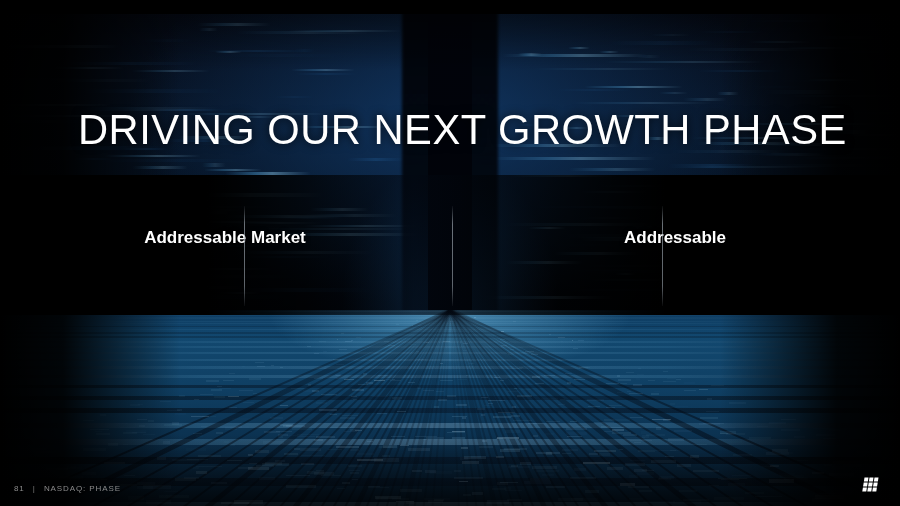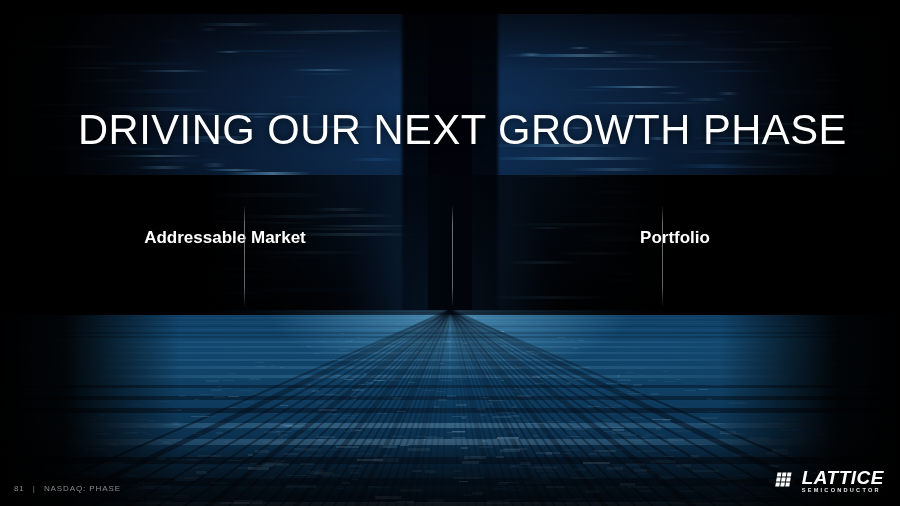--- a/index.html
+++ b/index.html
@@ -952,21 +952,21 @@
 
   <div class="content">
 
     <div class="title">DRIVING OUR NEXT GROWTH PHASE</div>
 
     <div class="columns">
       <div class="col">
         <span class="c2">Addressable Market</span>
       </div>
       <div class="col">
-        <span class="c2">Portfolio</span>
+        <span class="c2">Addressable</span>
       </div>
 
       <div class="divider" style="left:244px"></div>
       <div class="divider" style="left:452px"></div>
       <div class="divider" style="left:662px"></div>
     </div>
 
     <div class="footer-note">
       <span>81</span>
       <span class="sep">|</span>
@@ -980,20 +980,16 @@
           <rect x="7.6" y="0.6" width="4.0" height="4.0" transform="skewX(-9)"></rect>
           <rect x="12.6" y="0.6" width="4.0" height="4.0" transform="skewX(-9)"></rect>
           <rect x="2.6" y="5.6" width="4.0" height="4.0" transform="skewX(-9)"></rect>
           <rect x="7.6" y="5.6" width="4.0" height="4.0" transform="skewX(-9)"></rect>
           <rect x="12.6" y="5.6" width="4.0" height="4.0" transform="skewX(-9)"></rect>
           <rect x="2.6" y="10.6" width="4.0" height="4.0" transform="skewX(-9)"></rect>
           <rect x="7.6" y="10.6" width="4.0" height="4.0" transform="skewX(-9)"></rect>
           <rect x="12.6" y="10.6" width="4.0" height="4.0" transform="skewX(-9)"></rect>
         </g>
       </svg>
-      <span class="logo-text">
-        <span class="logo-word">LATTICE</span>
-        <span class="logo-sub">SEMICONDUCTOR</span>
-      </span>
     </div>
 
   </div>
 </div>
 
 </body></html>

